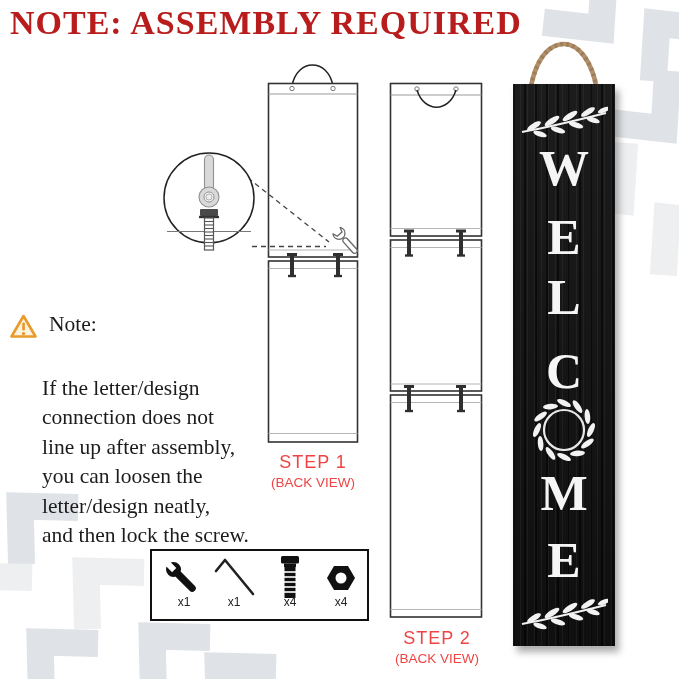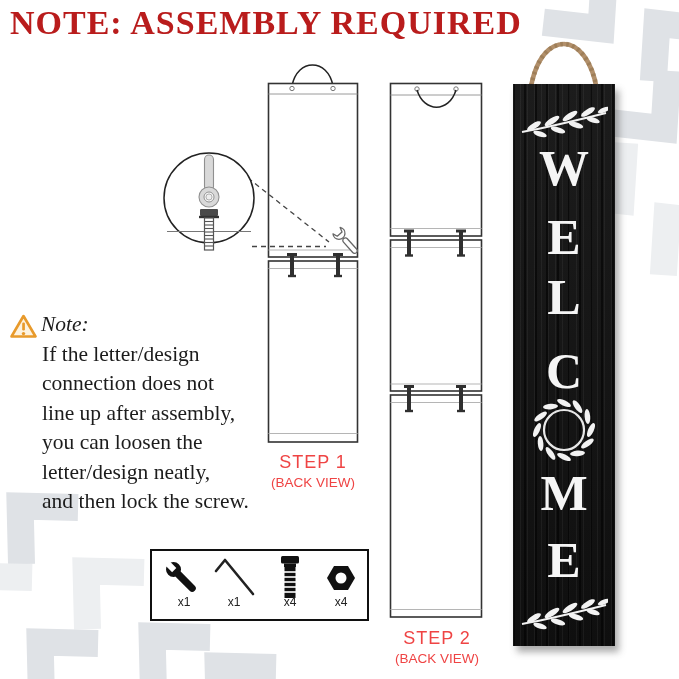--- a/index.html
+++ b/index.html
@@ -3,22 +3,22 @@
 <meta charset="utf-8">
 <style>
   html,body{margin:0;padding:0;}
   body{width:679px;height:679px;position:relative;overflow:hidden;background:#ffffff;
        font-family:"Liberation Sans",sans-serif;}
   .abs{position:absolute;}
   .title{left:10px;top:4px;font-family:"Liberation Serif",serif;font-weight:bold;
          font-size:34px;letter-spacing:1px;color:#b91c1c;white-space:nowrap;}
   .note-block{left:10px;top:310px;width:250px;font-family:"Liberation Serif",serif;
               color:#1c1c1c;font-size:21.5px;line-height:29.5px;}
-  .note-head{display:flex;align-items:flex-start;gap:4px;font-style:italic;}
-  .note-lines{margin-left:32px;}
+  .note-head{display:flex;align-items:flex-start;gap:12px;}
+  .note-lines{margin-left:32px;margin-top:34px;}
   .step-label{width:140px;text-align:center;color:#ef4444;}
   .step-label .l1{font-size:18px;letter-spacing:1px;}
   .step-label .l2{font-size:13.5px;margin-top:2px;}
   .sign{left:513px;top:84px;width:102px;height:562px;background-color:#141414;
         background-image:
           repeating-linear-gradient(90deg, rgba(255,255,255,0.05) 0 1px, rgba(255,255,255,0) 1px 7px),
           repeating-linear-gradient(90deg, rgba(0,0,0,0.55) 0 2px, rgba(0,0,0,0) 2px 11px),
           linear-gradient(180deg,#1c1c1c,#0f0f0f);
         box-shadow:4px 6px 7px rgba(70,70,70,0.45);z-index:3;}
   .sign-letter{position:absolute;left:0;width:100%;text-align:center;

